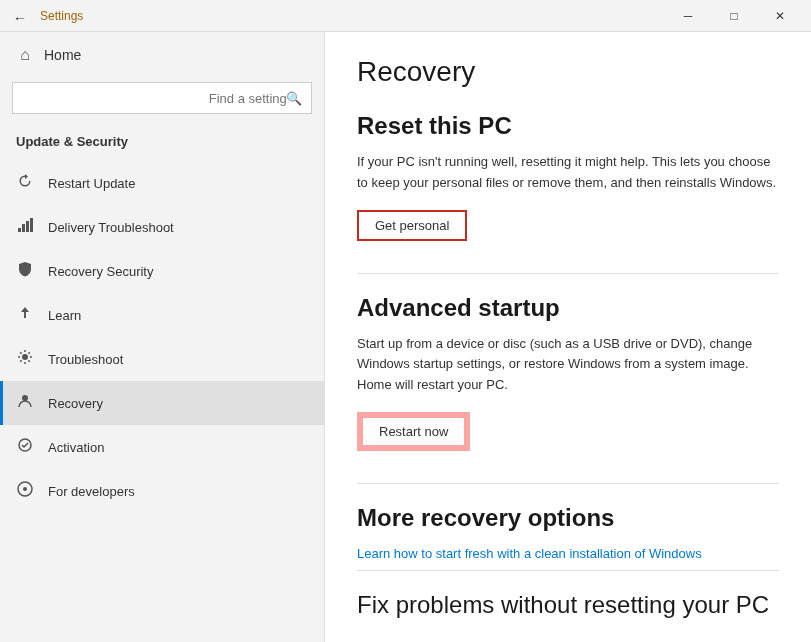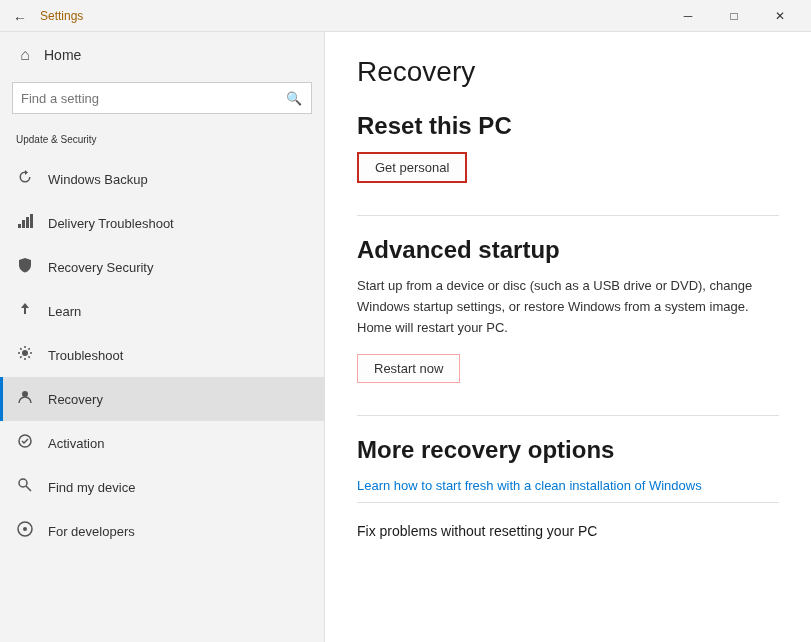--- a/index.html
+++ b/index.html
@@ -94,29 +94,30 @@
       padding: 4px 8px;
       height: 32px;
     }
     .sidebar-search input {
       border: none;
       outline: none;
       flex: 1;
       font-size: 13px;
       background: transparent;
       color: #333;
+      text-align: right;
     }
     .sidebar-search-icon {
       color: #666;
       font-size: 13px;
     }
 
     .sidebar-section-title {
-      font-size: 10px;
-      font-weight: 400;
+      font-size: 13px;
+      font-weight: 700;
       color: #333;
       padding: 8px 16px 12px;
     }
 
     .sidebar-item {
       display: flex;
       align-items: center;
       padding: 12px 16px;
       cursor: pointer;
       font-size: 13px;
@@ -170,21 +171,21 @@
     .section-desc {
       font-size: 13px;
       color: #333;
       line-height: 1.6;
       margin-bottom: 16px;
     }
 
     .btn-default {
       display: inline-block;
       padding: 6px 16px;
-      border: 1px solid #fca5a5;
+      border: 6px solid #fca5a5;
       background: #fdfdfd;
       font-size: 13px;
       cursor: pointer;
       color: #333;
       margin-bottom: 24px;
     }
 
     .btn-accent {
       display: inline-block;
       padding: 6px 16px;
@@ -203,21 +204,21 @@
     }
 
     .link-text {
       color: #0078d4;
       font-size: 13px;
       cursor: pointer;
       text-decoration: none;
     }
 
     .section-bottom-title {
-      font-size: 14px;
+      font-size: 24px;
       font-weight: 400;
       color: #1a1a1a;
       margin-top: 12px;
     }
   </style>
 </head>
 <body>
 
 <div class="title-bar">
   <div class="title-bar-back">
@@ -244,21 +245,21 @@
       <span class="sidebar-search-icon">🔍</span>
     </div>
 
     <div class="sidebar-section-title">Update &amp; Security</div>
 
     <div id="sidebar-items-container">
         <div class="sidebar-item">
           <span class="sidebar-icon"><svg width="16" height="16" viewBox="0 0 16 16" fill="#555">
               <path d="M13.5 8A5.5 5.5 0 1 1 8 2.5V1l3 2.5L8 6V4a4 4 0 1 0 4 4h1.5z"></path>
             </svg></span>
-          <span>Windows Backup</span>
+          <span>Restart Update</span>
         </div>
         <div class="sidebar-item">
           <span class="sidebar-icon"><svg width="16" height="16" viewBox="0 0 16 16" fill="#555">
               <rect x="1" y="11" width="3" height="4"></rect>
               <rect x="5" y="7" width="3" height="8"></rect>
               <rect x="9" y="4" width="3" height="11"></rect>
               <rect x="13" y="1" width="3" height="14"></rect>
             </svg></span>
           <span>Delivery Troubleshoot</span>
         </div>
@@ -290,40 +291,34 @@
         </div>
         <div class="sidebar-item">
           <span class="sidebar-icon"><svg width="16" height="16" viewBox="0 0 16 16" fill="none" stroke="#555" stroke-width="1.5">
               <circle cx="8" cy="8" r="6"></circle>
               <path d="M5 8l2 2 4-4"></path>
             </svg></span>
           <span>Activation</span>
         </div>
         <div class="sidebar-item">
           <span class="sidebar-icon"><svg width="16" height="16" viewBox="0 0 16 16" fill="#555">
-              <circle cx="6" cy="6" r="4" fill="none" stroke="#555" stroke-width="1.5"></circle>
-              <line x1="9" y1="9" x2="14" y2="14" stroke="#555" stroke-width="1.5"></line>
-            </svg></span>
-          <span>Find my device</span>
-        </div>
-        <div class="sidebar-item">
-          <span class="sidebar-icon"><svg width="16" height="16" viewBox="0 0 16 16" fill="#555">
               <circle cx="8" cy="8" r="7" fill="none" stroke="#555" stroke-width="1.5"></circle>
               <circle cx="8" cy="8" r="2"></circle>
             </svg></span>
           <span>For developers</span>
         </div>
       </div>
   </div>
 
   <div class="content">
     <h1 class="content-title">Recovery</h1>
 
     
     <h2 class="section-title">Reset this PC</h2>
+    <p class="section-desc">If your PC isn't running well, resetting it might help. This lets you choose to keep your personal files or remove them, and then reinstalls Windows.</p>
     <button class="btn-accent">Get personal</button>
 
     <hr class="divider">
 
     
     <h2 class="section-title">Advanced startup</h2>
     <p class="section-desc">Start up from a device or disc (such as a USB drive or DVD), change Windows startup settings, or restore Windows from a system image. Home will restart your PC.</p>
     <button class="btn-default">Restart now</button>
 
     <hr class="divider">

